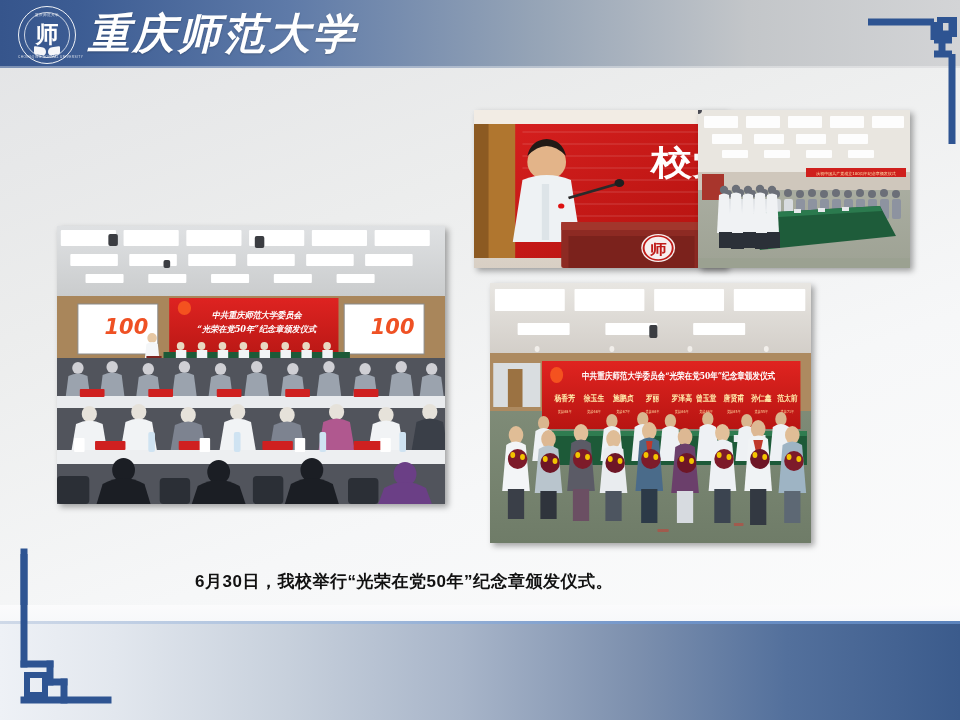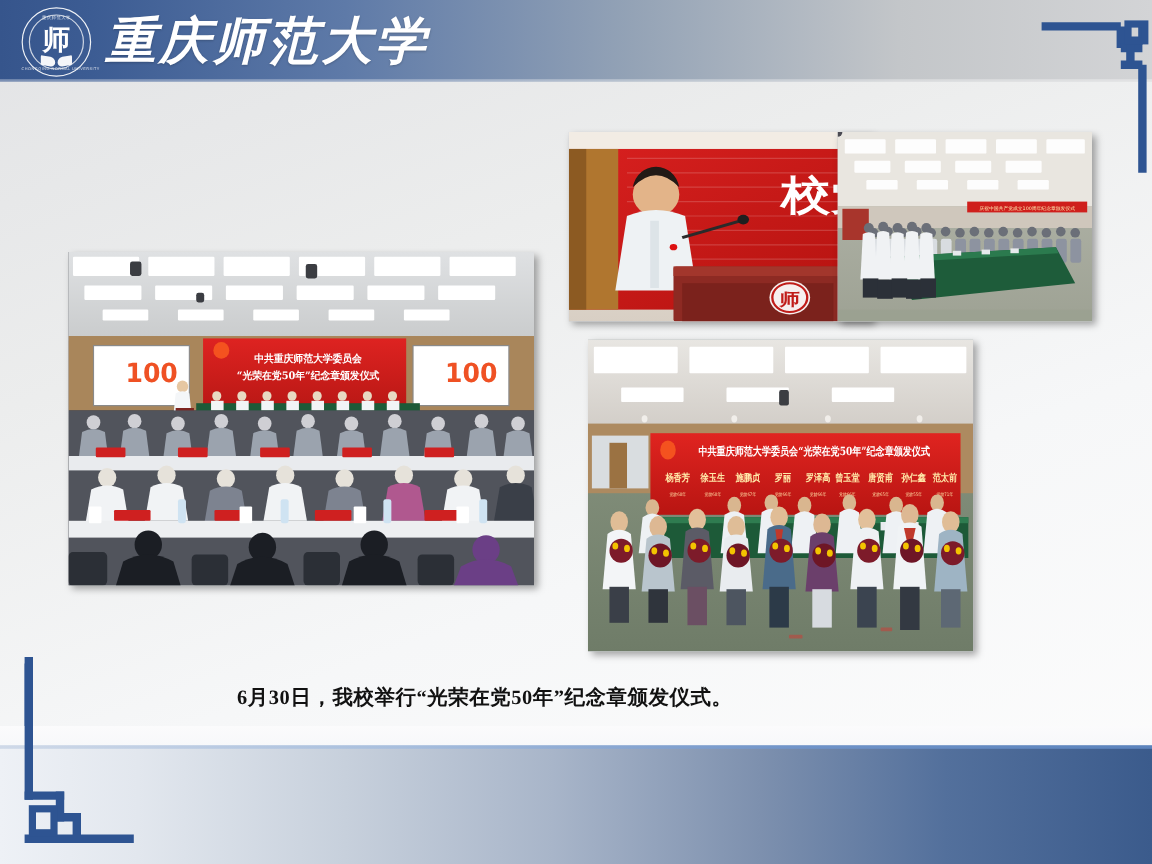--- a/index.html
+++ b/index.html
@@ -100,21 +100,21 @@
   .photo svg { display:block; width:100%; height:100%; }
 
   
   .caption-band {
     position:absolute; left:0; top:560px; width:960px; height:58px;
     background:transparent;
   }
   .caption-text {
     position:absolute; left:0; top:570px; width:808px;
     text-align:center;
-    font-family:Liberation Serif, serif;
+    font-family:Liberation Sans, sans-serif;
     font-size:17px; font-weight:700; color:#111111;
     letter-spacing:.5px;
     white-space:nowrap;
   }
 
   
   .bottom-band {
     position:absolute; left:0; top:624px; width:960px; height:96px;
     background:linear-gradient(90deg,
        #eef1f6 0%, #e2e7ee 12%, #c7d0dc 30%,
@@ -317,21 +317,21 @@
             <rect x="33" y="123" width="13" height="16"></rect>
           <rect x="45" y="122" width="13" height="16"></rect>
             <rect x="57" y="123" width="13" height="16"></rect>
           <rect x="69" y="122" width="13" height="16"></rect>
         </g>
       </g>
       <rect x="0" y="148" width="212" height="10" fill="#9aa08f" opacity=".6"></rect>
     </svg>
   </div>
 
-  <div class="photo" style="left:57px; top:210px; width:388px; height:278px;">
+  <div class="photo" style="left:57px; top:226px; width:388px; height:278px;font-style:italic;">
     <svg viewBox="0 0 408 278" preserveAspectRatio="none">
       <defs>
         <linearGradient id="ceil3" x1="0" y1="0" x2="0" y2="1">
           <stop offset="0" stop-color="#dfe1e3"></stop>
             <stop offset="1" stop-color="#c9cbcc"></stop>
         </linearGradient>
         <linearGradient id="red3" x1="0" y1="0" x2="0" y2="1">
           <stop offset="0" stop-color="#de2321"></stop>
             <stop offset="1" stop-color="#b71714"></stop>
         </linearGradient>

